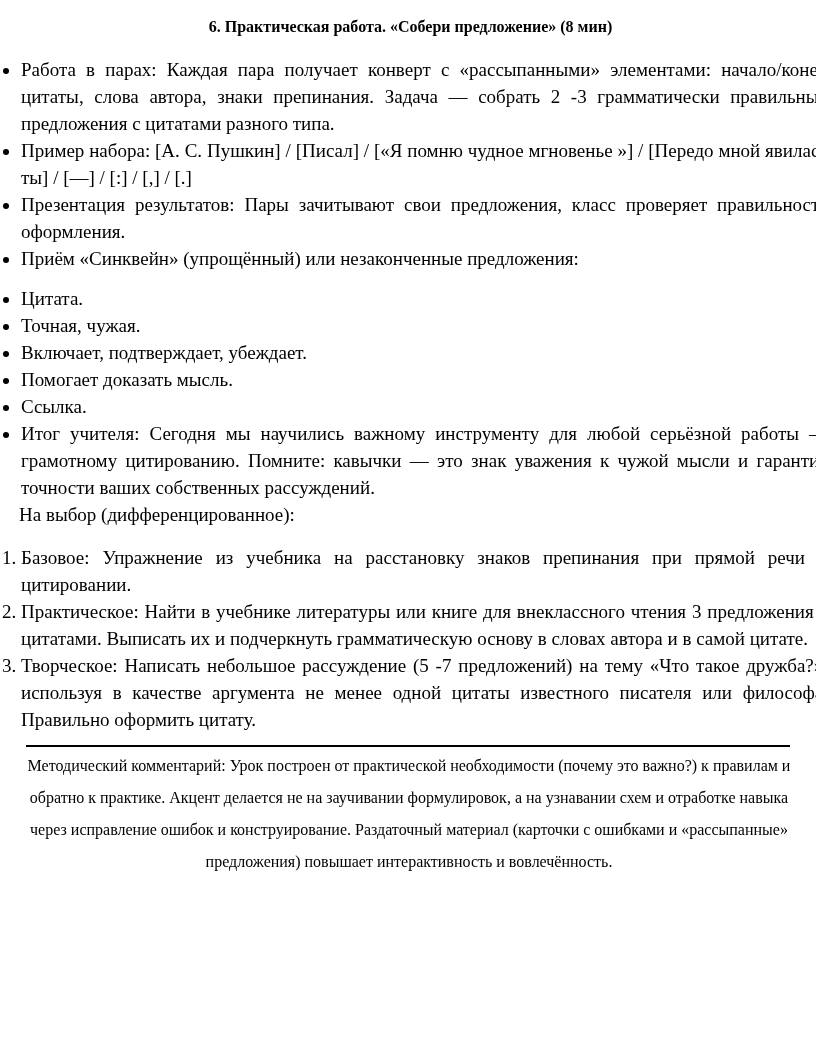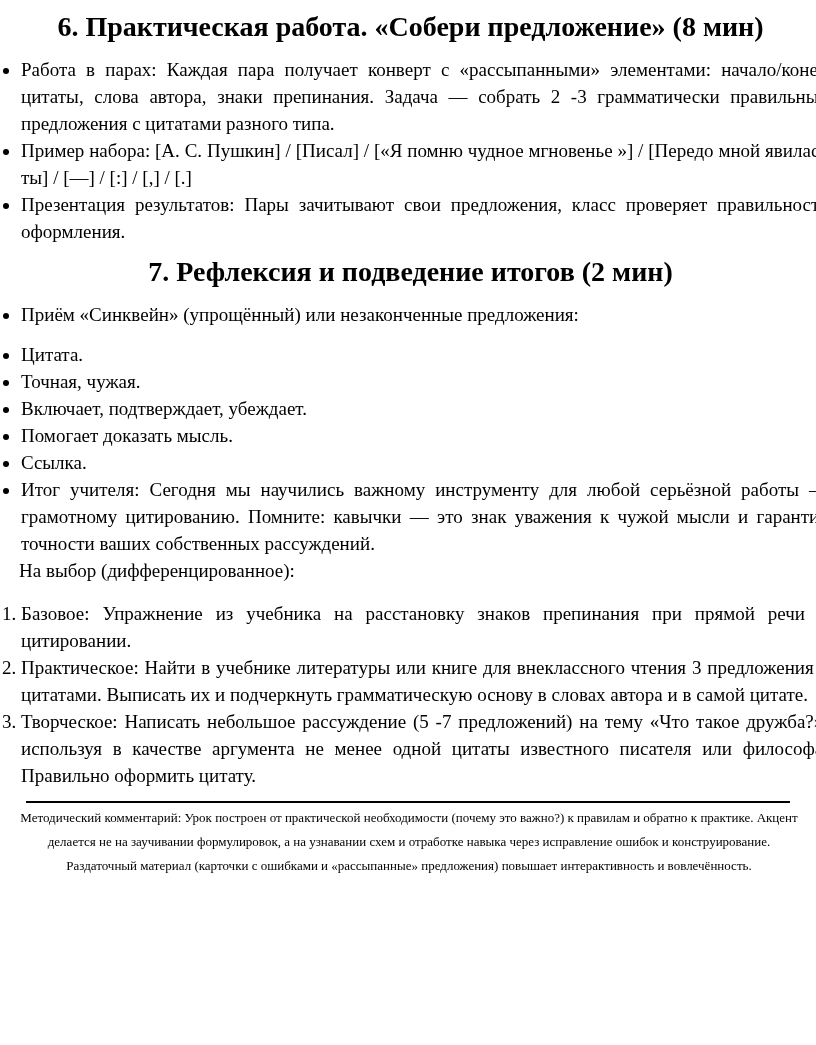--- a/index.html
+++ b/index.html
@@ -15,21 +15,21 @@
     font-family: "Liberation Serif", "DejaVu Serif", serif;
   }
   .page {
     box-sizing: border-box;
     width: 828px;          
     padding: 14px 0 0 5px;
     font-size: 19px;
     line-height: 27px;
   }
   .heading {
-    font-size: 28px;
+    font-size: 16px;
     line-height: 26px;
     font-weight: bold;
     text-align: center;
     margin: 0 12px 16px 0;
   }
   .heading.mt { margin-top: 14px; }
   ul.bullets {
     list-style: disc outside;
     margin: 0;
     padding: 0 0 0 16px;
@@ -51,38 +51,37 @@
     text-align: justify;
   }
   .divider {
     border: 0;
     border-top: 2px solid #000000;
     margin: 12px 38px 3px 21px;
   }
   .footer-comment {
     margin: 0 25px 0 10px;
     text-align: center;
-    font-size: 13px;
-    line-height: 24px;
+    font-size: 16px;
+    line-height: 32px;
   }
 </style>
 </head>
 <body>
 
 <div class="page">
 
   <div class="heading">6. Практическая работа. «Собери предложение» (8 мин)</div>
 
   <ul class="bullets">
     <li>Работа в парах: Каждая пара получает конверт с «рассыпанными» элементами: начало/конец цитаты, слова автора, знаки препинания. Задача — собрать 2 -3 грамматически правильных предложения с цитатами разного типа.</li>
     <li>Пример набора: [А. С. Пушкин] / [Писал] / [«Я помню чудное мгновенье »] / [Передо мной явилась ты] / [—] / [:] / [,] / [.]</li>
     <li>Презентация результатов: Пары зачитывают свои предложения, класс проверяет правильность оформления.</li>
   </ul>
 
-  <div class="heading mt">7. Рефлексия и подведение итогов (2 мин)</div>
 
   <ul class="bullets">
     <li class="gap-after">Приём «Синквейн» (упрощённый) или незаконченные предложения:</li>
     <li>Цитата.</li>
     <li>Точная, чужая.</li>
     <li>Включает, подтверждает, убеждает.</li>
     <li>Помогает доказать мысль.</li>
     <li>Ссылка.</li>
     <li>Итог учителя: Сегодня мы научились важному инструменту для любой серьёзной работы — грамотному цитированию. Помните: кавычки — это знак уважения к чужой мысли и гарантия точности ваших собственных рассуждений.</li>
   </ul>

